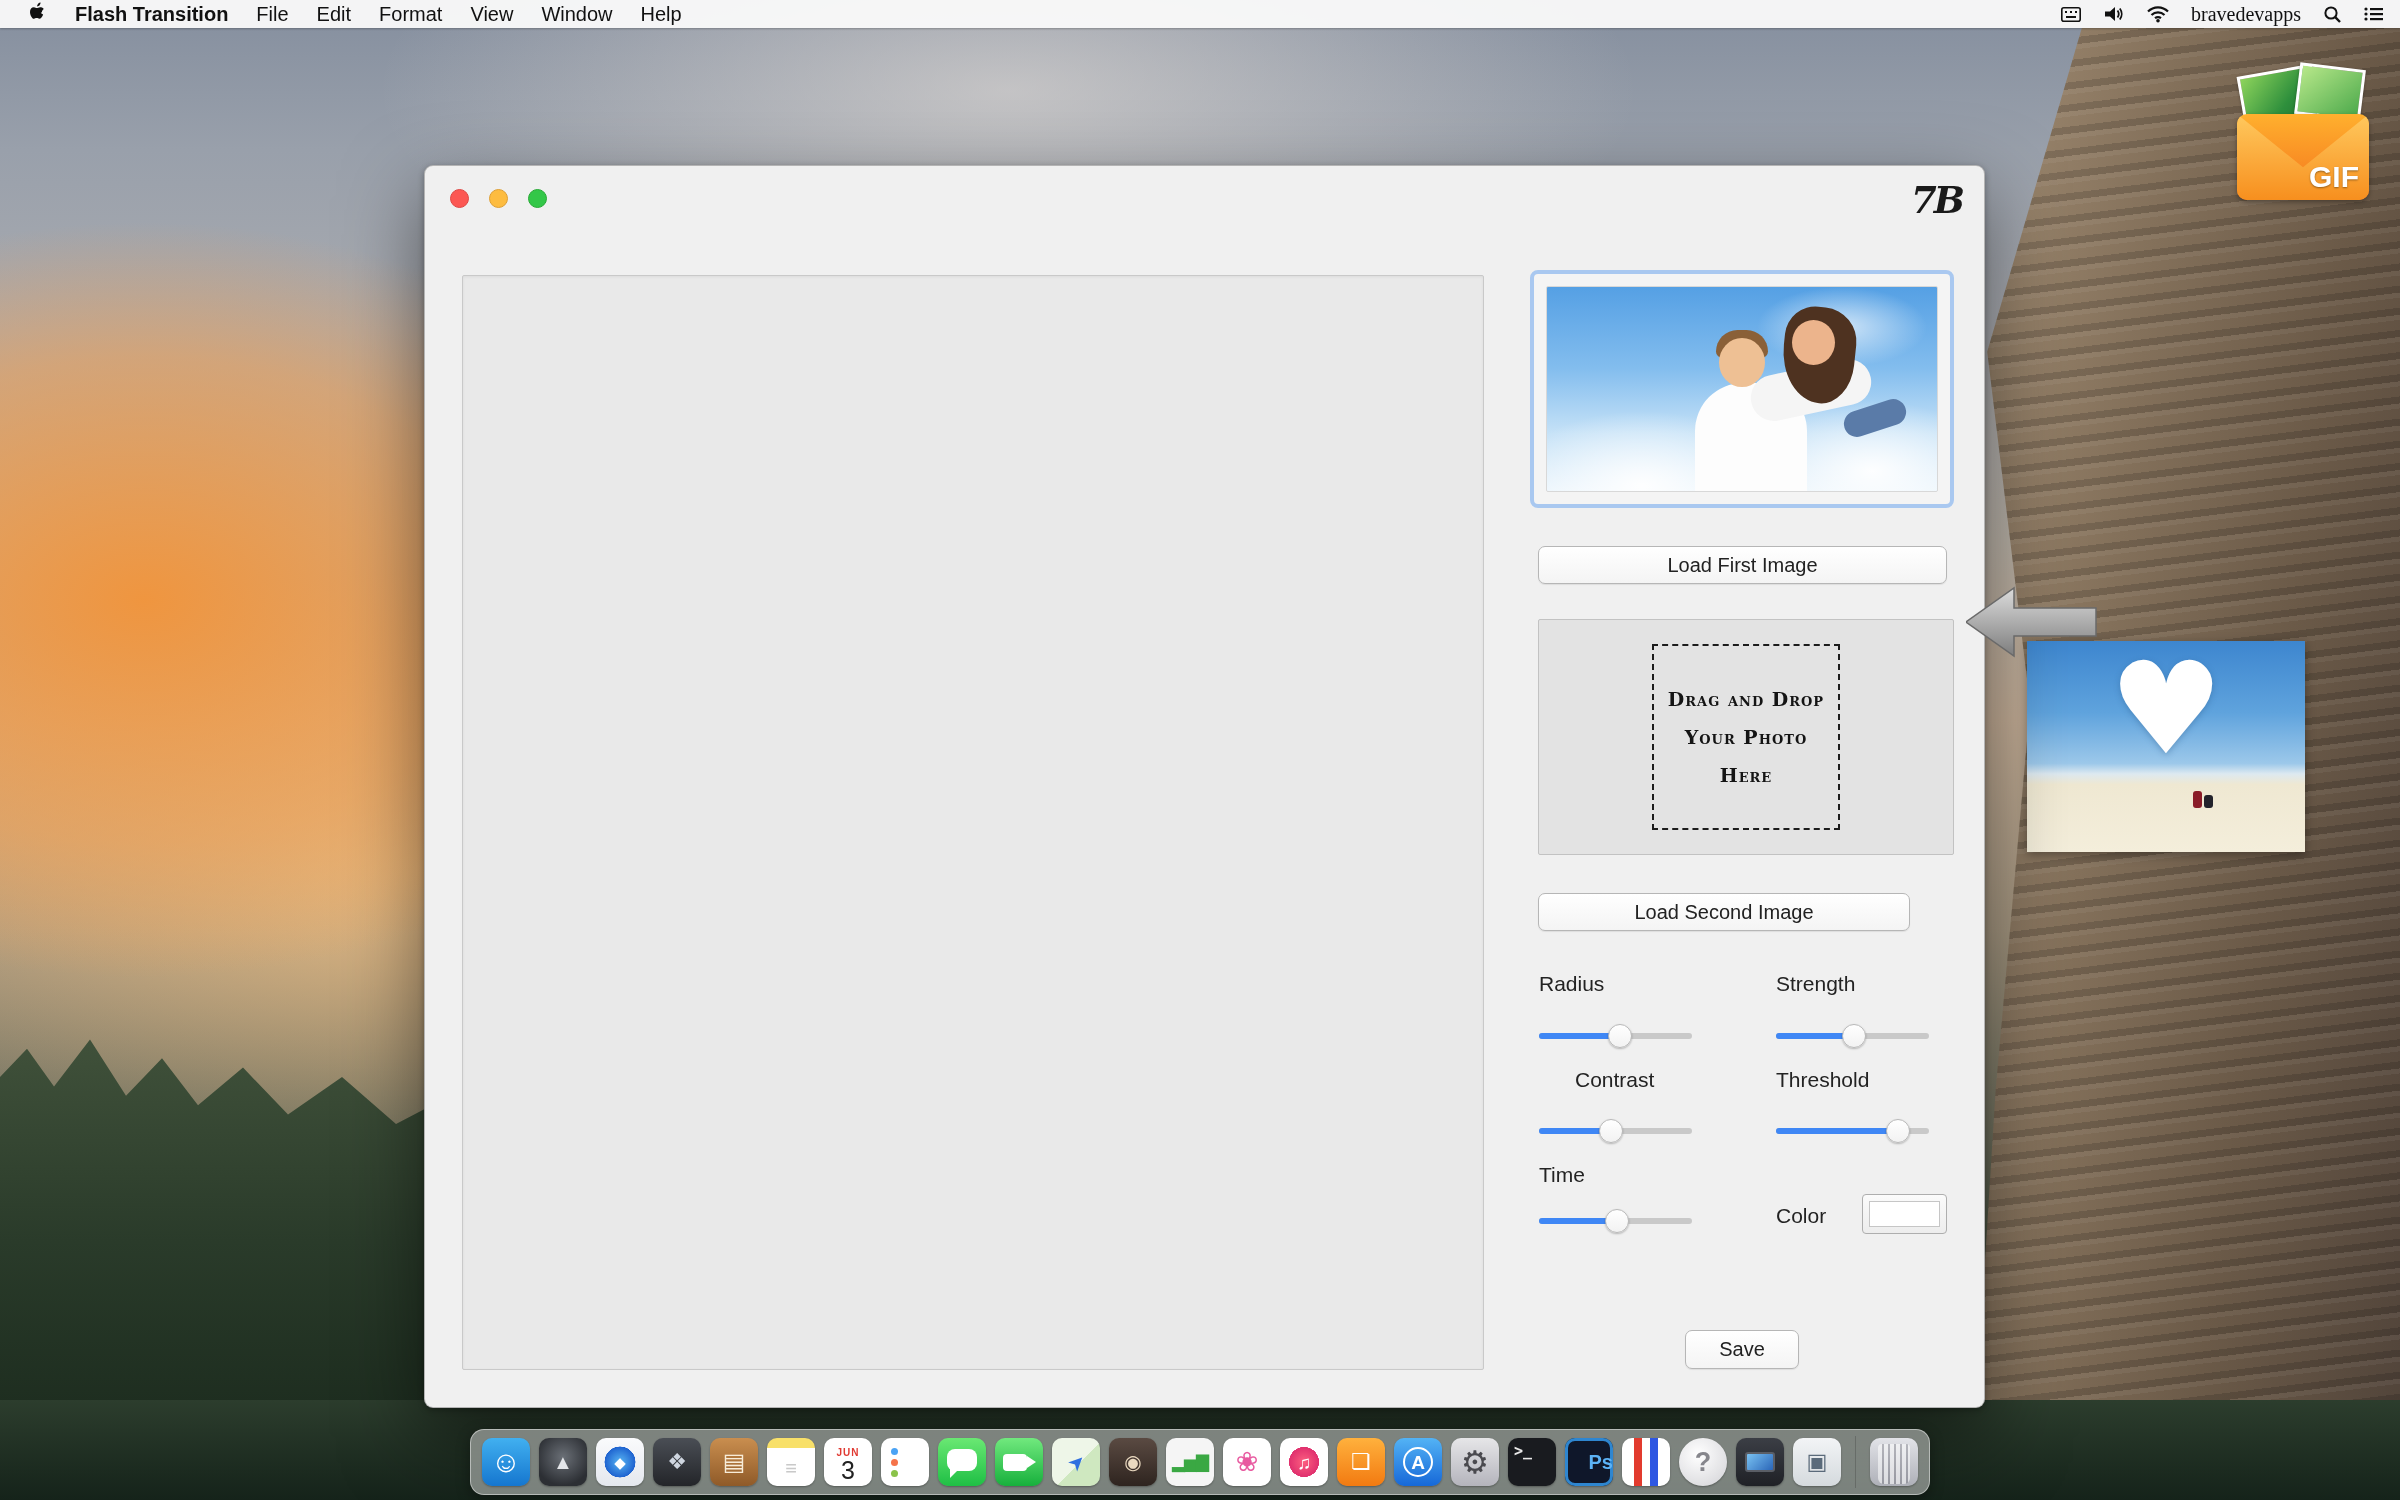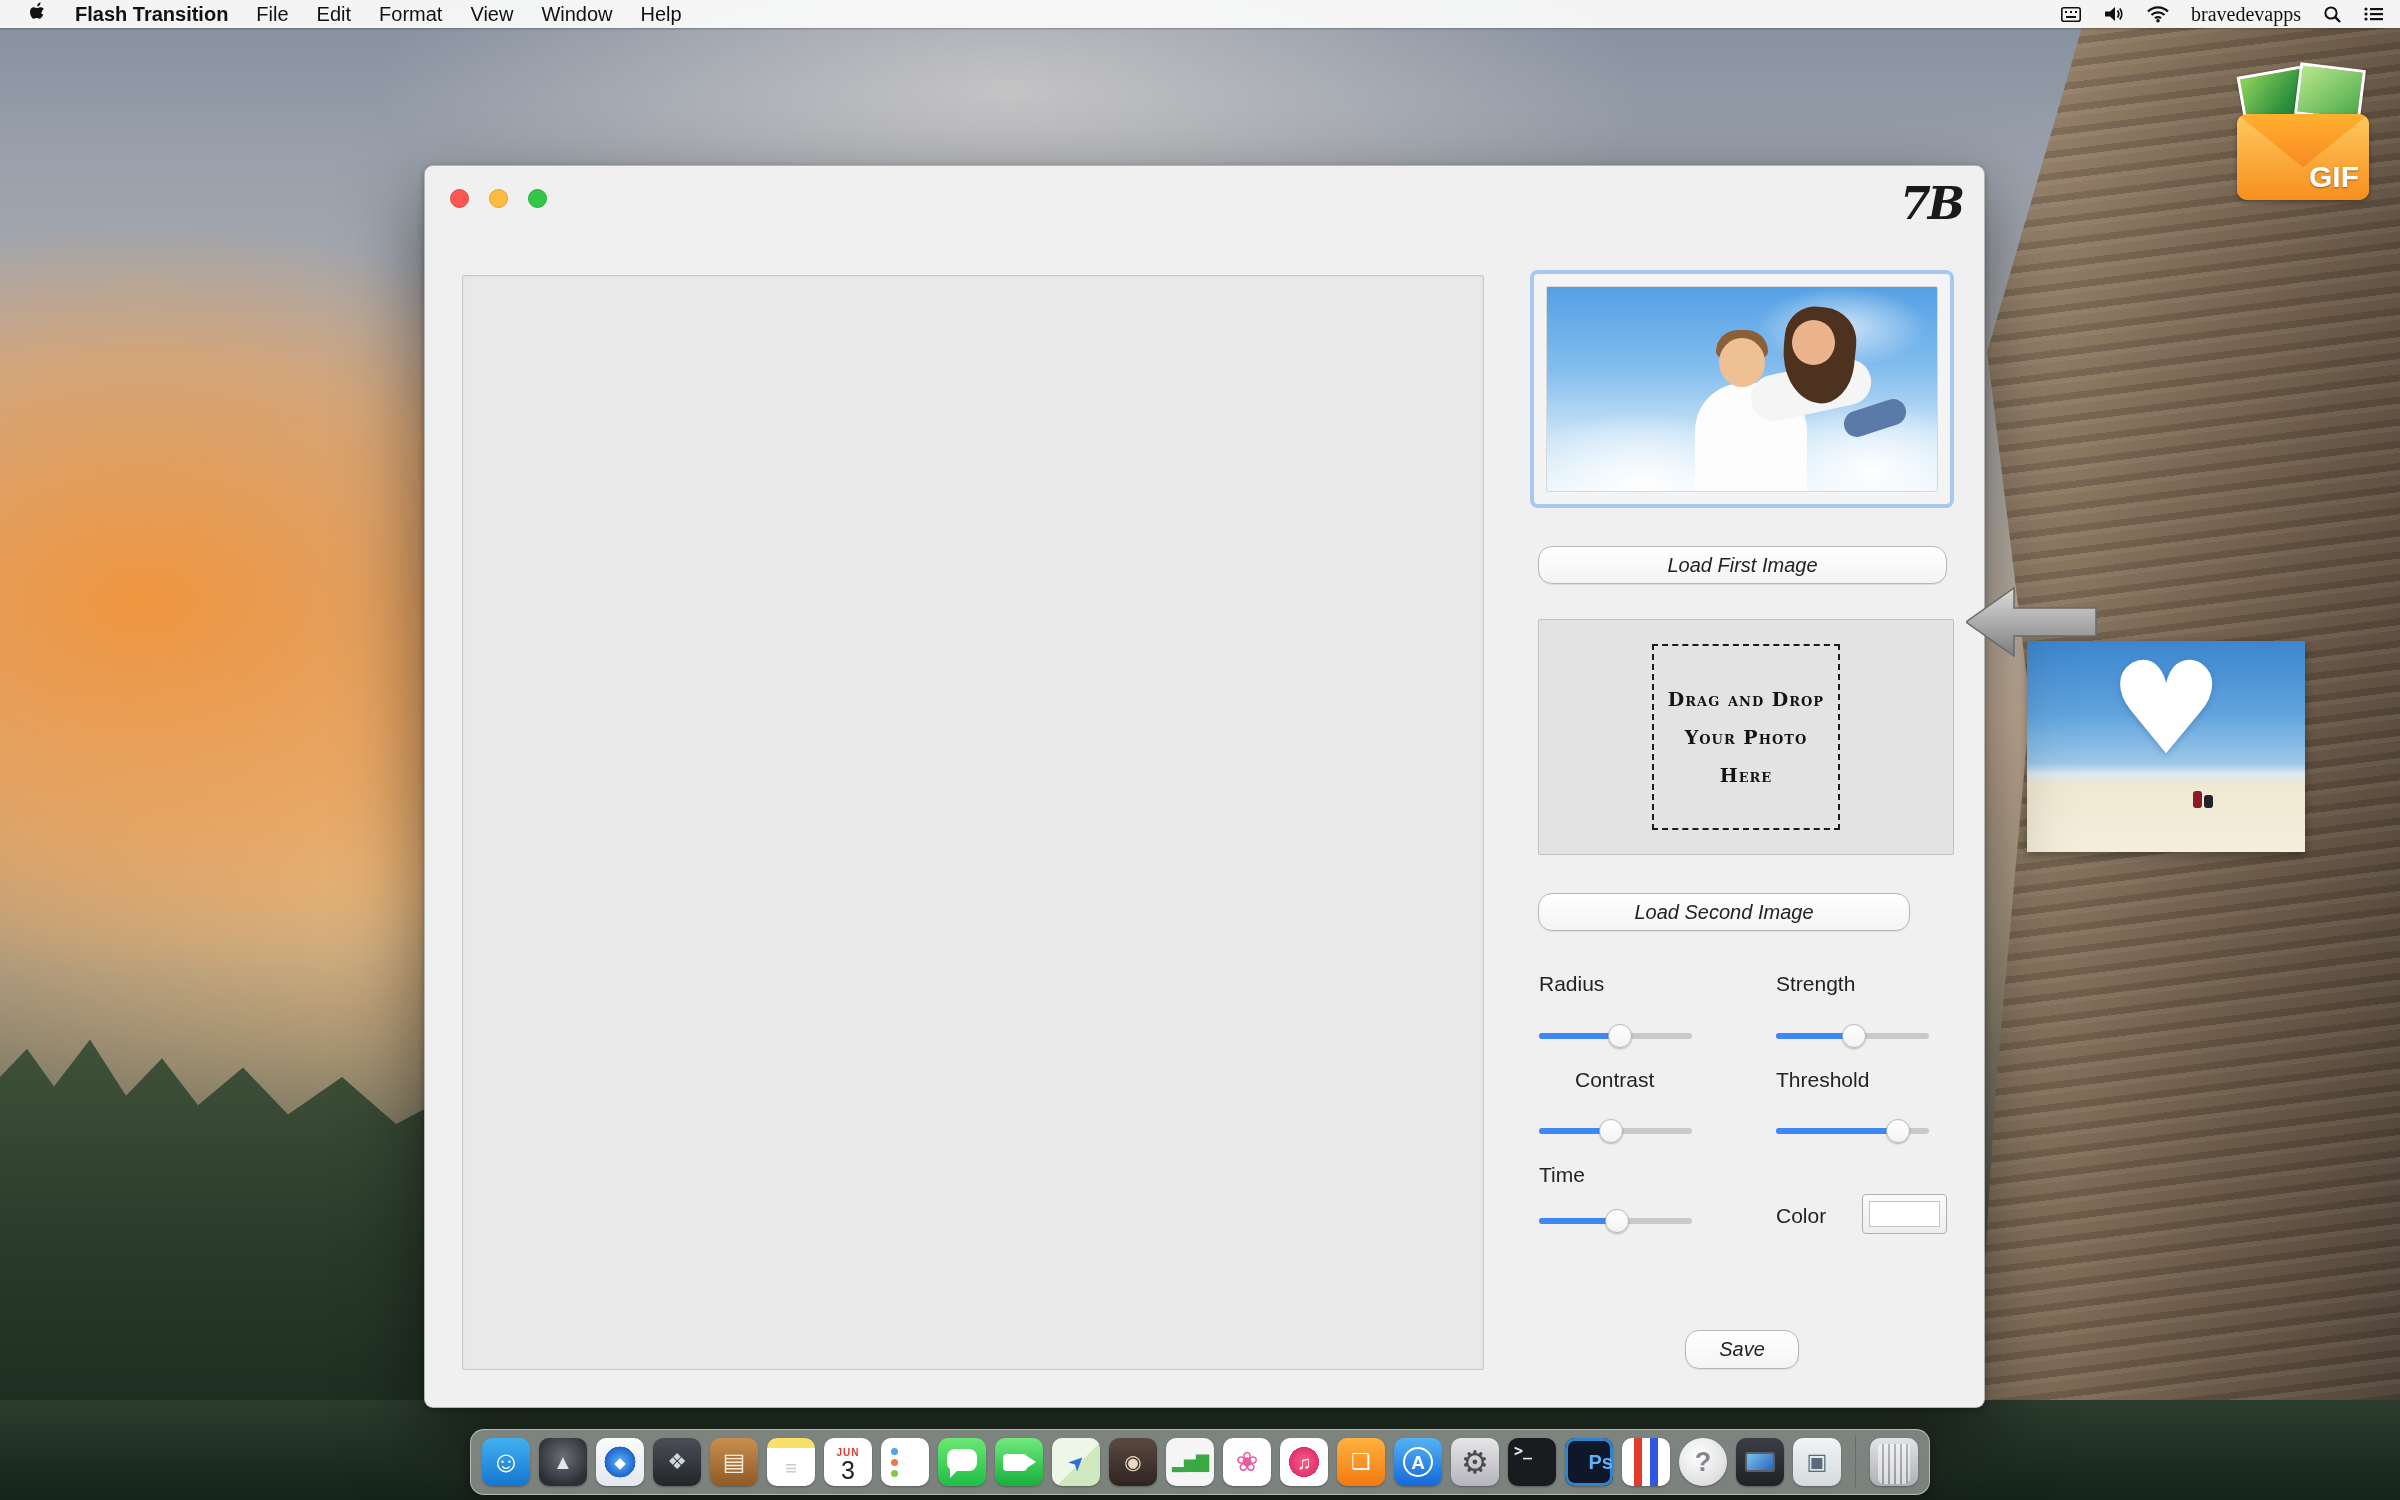--- a/index.html
+++ b/index.html
@@ -39,21 +39,21 @@
 
   
   .window { position:absolute; left:424px; top:165px; width:1561px; height:1243px; z-index:5;
     background:#f0f0f0; border-radius:9px; border:1px solid rgba(0,0,0,0.25);
     box-shadow:0 30px 80px rgba(0,0,0,0.5), 0 2px 6px rgba(0,0,0,0.3); }
   .tl { position:absolute; top:23px; width:19px; height:19px; border-radius:50%; }
   .tl-red    { left:25px;  background:#fc5753; border:1px solid #df4744; }
   .tl-yellow { left:64px;  background:#fdbc40; border:1px solid #de9f34; }
   .tl-green  { left:103px; background:#33c748; border:1px solid #27aa35; }
   .win-logo { position:absolute; right:22px; top:12px; font-family:"DejaVu Serif",serif;
-    font-style:italic; font-weight:bold; font-size:44px; letter-spacing:-3px; color:#1a1a1a; }
+    font-style:italic; font-weight:bold; font-size:37px; letter-spacing:-3px; color:#1a1a1a; }
 
   .canvas { position:absolute; left:37px; top:109px; width:1022px; height:1095px;
     background:#e9e9e9; border:1px solid #c9c9c9; border-radius:2px;
     box-shadow:inset 0 1px 3px rgba(0,0,0,0.06); }
 
   .image-well { position:absolute; left:1105px; top:104px; width:424px; height:238px;
     border:4px solid #a9c8f0; border-radius:8px; background:#f4f4f4; }
   .photo { position:absolute; inset:12px; overflow:hidden; border-radius:2px; border:1px solid #d8d8d8;
     background:linear-gradient(180deg,#55a0e4 0%,#83bdee 40%,#c6e2f7 72%,#e9f4fc 100%); }
   .photo .cl { position:absolute; background:radial-gradient(closest-side, rgba(255,255,255,0.95), rgba(255,255,255,0)); }
@@ -62,22 +62,22 @@
   .cl3 { right:10px; top:0px; width:170px; height:80px; opacity:.7; }
   .p-man-torso { position:absolute; left:148px; top:96px; width:112px; height:120px; background:#fdfdfd; border-radius:48px 48px 10px 10px; }
   .p-woman-arm { position:absolute; left:203px; top:80px; width:122px; height:46px; background:#f5f5f5; border-radius:24px; transform:rotate(-12deg); }
   .p-woman-leg { position:absolute; left:296px; top:118px; width:64px; height:26px; background:#5a7ba8; border-radius:14px; transform:rotate(-18deg); }
   .p-man-hair { position:absolute; left:169px; top:43px; width:52px; height:28px; background:#8a6038; border-radius:26px 26px 8px 8px; }
   .p-man-head { position:absolute; left:172px; top:51px; width:46px; height:49px; background:#eec094; border-radius:50%; }
   .p-woman-hair { position:absolute; left:236px; top:20px; width:72px; height:96px; background:#4e3220; border-radius:32px 36px 45% 60%; transform:rotate(6deg); }
   .p-woman-head { position:absolute; left:245px; top:33px; width:43px; height:45px; background:#ecb48c; border-radius:50%; }
 
   .btn { position:absolute; display:flex; align-items:center; justify-content:center;
-    background:linear-gradient(180deg,#ffffff,#f4f4f4); border:1px solid #b6b6b6; border-radius:14px;
-    font-size:20px; color:#222; box-shadow:0 1px 1px rgba(0,0,0,0.08); cursor:default;font-style:italic; }
+    background:linear-gradient(180deg,#ffffff,#f4f4f4); border:1px solid #b6b6b6; border-radius:7px;
+    font-size:20px; color:#222; box-shadow:0 1px 1px rgba(0,0,0,0.08); cursor:default; }
 
   .drop-well { position:absolute; left:1113px; top:453px; width:416px; height:236px;
     background:#e3e3e3; border:1px solid #c2c2c2; border-radius:2px;
     display:flex; align-items:center; justify-content:center; }
   .drop-dashed { width:188px; height:186px; border:2px dashed #1c1c1c;
     display:flex; flex-direction:column; align-items:center; justify-content:center;
     font-family:"DejaVu Serif",serif; font-variant:small-caps; font-weight:bold;
     font-size:19px; letter-spacing:1px; line-height:2.0; color:#141414; text-align:center; }
 
   .ctl-label { position:absolute; font-size:21px; color:#232323; }

